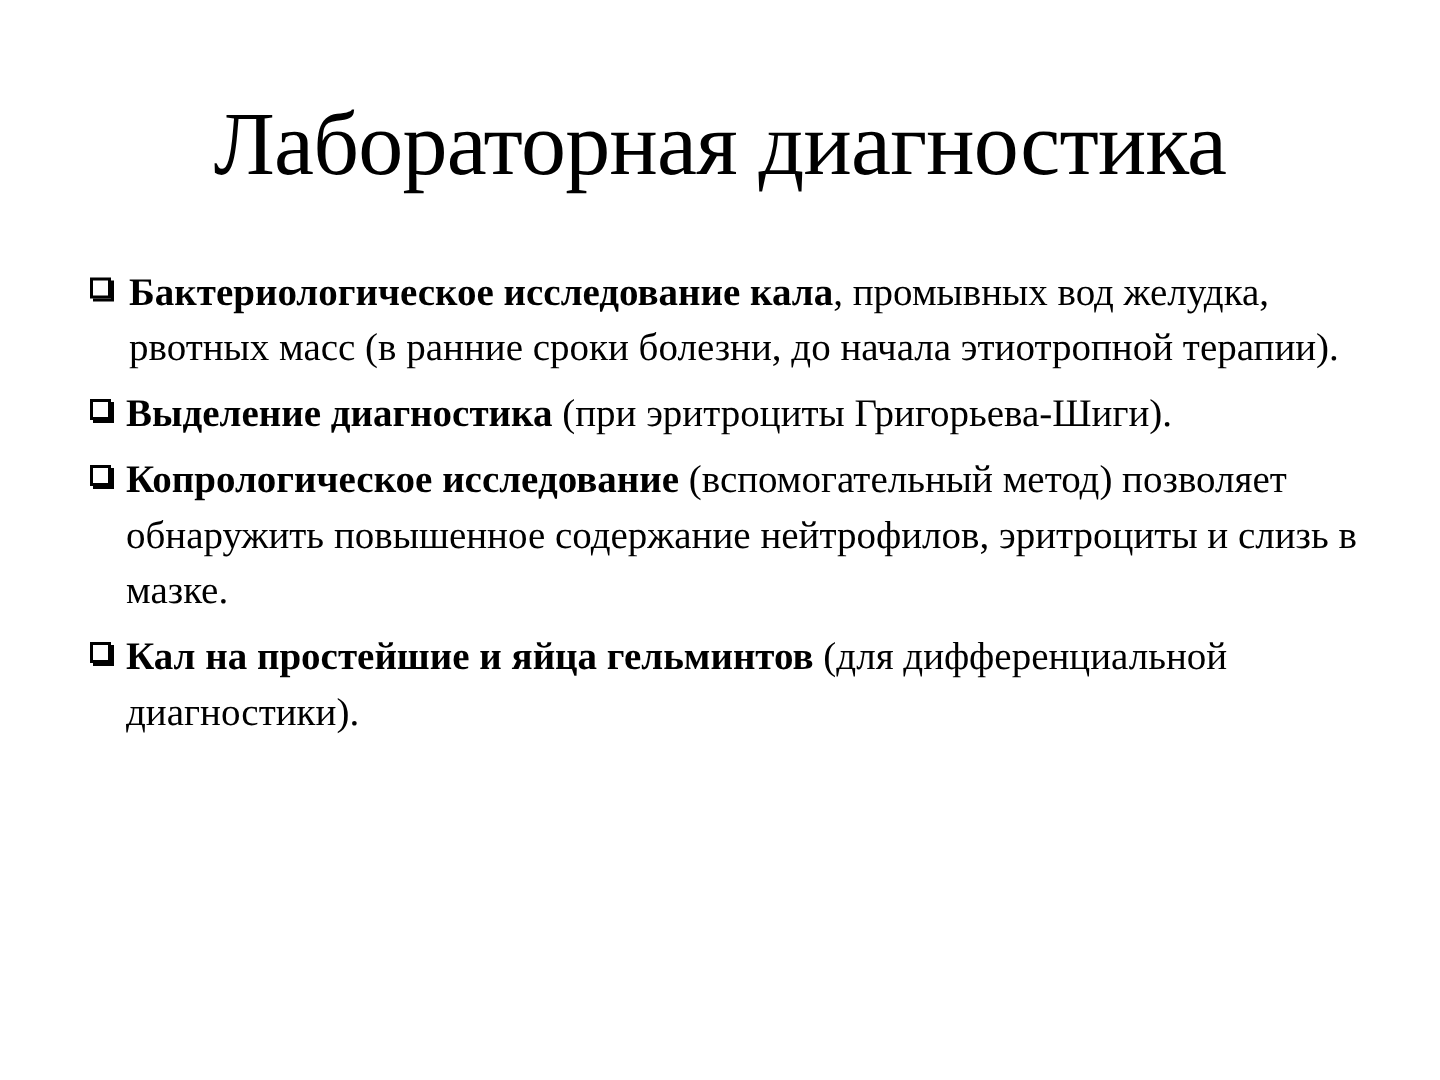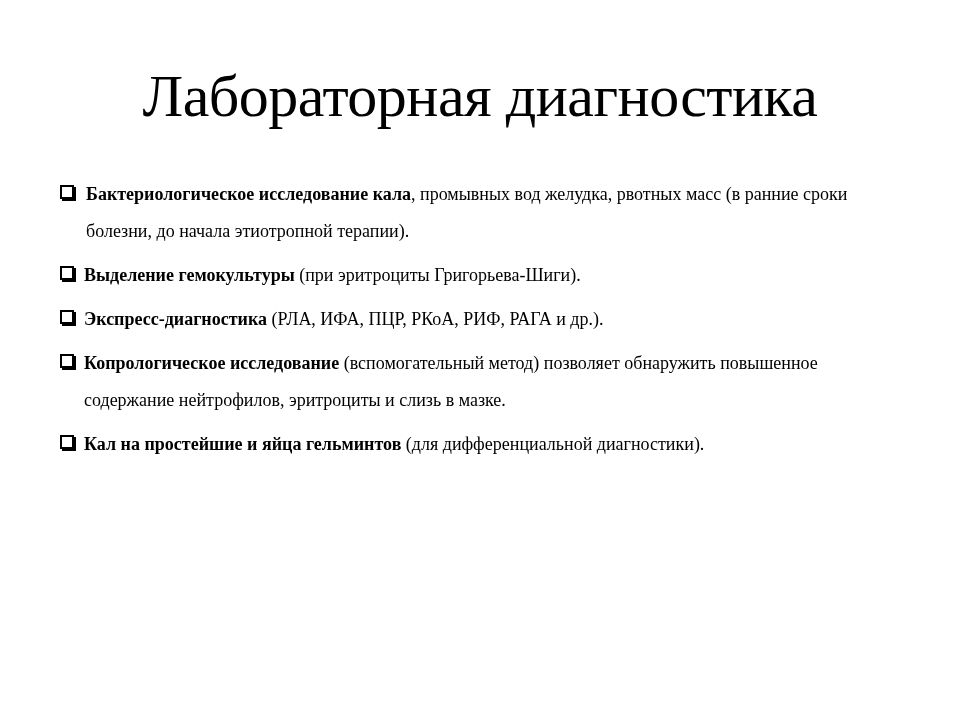--- a/index.html
+++ b/index.html
@@ -8,21 +8,21 @@
       font-family: "Liberation Serif", "DejaVu Serif", serif; color: #000000;
       position: relative;
     }
     .slide { position: absolute; left: 0; top: 0; width: 960px; height: 720px; }
     .title {
       position: absolute; left: 0; top: 58px; width: 960px; text-align: center;
       font-size: 60px; line-height: 76px; font-weight: normal; letter-spacing: -0.5px;
     }
     .content {
       position: absolute; left: 58px; top: 176px; width: 850px;
-      font-size: 18px; line-height: 37px;
+      font-size: 26px; line-height: 37px;
     }
     .item { position: relative; padding-left: 26px; margin-bottom: 7px; }
     .item.first { padding-left: 28px; }
     .bullet {
       position: absolute; left: 2px; top: 9px; width: 14px; height: 14px;
       border: 2px solid #000; background: #fff; box-sizing: border-box;
       box-shadow: 2px 2px 0 #000;
     }
     .bold { font-weight: bold; }
   </style>
@@ -32,25 +32,21 @@
 <div class="slide">
   <div class="title">Лабораторная диагностика</div>
 
   <div class="content">
     <div class="item first">
       <span class="bullet"></span>
       <span class="bold">Бактериологическое исследование кала</span><span>, промывных вод желудка, рвотных масс (в ранние сроки болезни, до начала этиотропной терапии).</span>
     </div>
     <div class="item">
       <span class="bullet"></span>
-      <span class="bold">Выделение гемокультуры</span><span> (при эритроциты Григорьева-Шиги).</span>
-    </div>
-    <div class="item">
-      <span class="bullet"></span>
-      <span class="bold">Экспресс-диагностика</span><span> (РЛА, ИФА, ПЦР, РКоА, РИФ, РАГА и др.).</span>
+      <span class="bold">Выделение диагностика</span><span> (при эритроциты Григорьева-Шиги).</span>
     </div>
     <div class="item">
       <span class="bullet"></span>
       <span class="bold">Копрологическое исследование</span><span> (вспомогательный метод) позволяет обнаружить повышенное содержание нейтрофилов, эритроциты и слизь в мазке.</span>
     </div>
     <div class="item">
       <span class="bullet"></span>
       <span class="bold">Кал на простейшие и яйца гельминтов</span><span> (для дифференциальной диагностики).</span>
     </div>
   </div>

